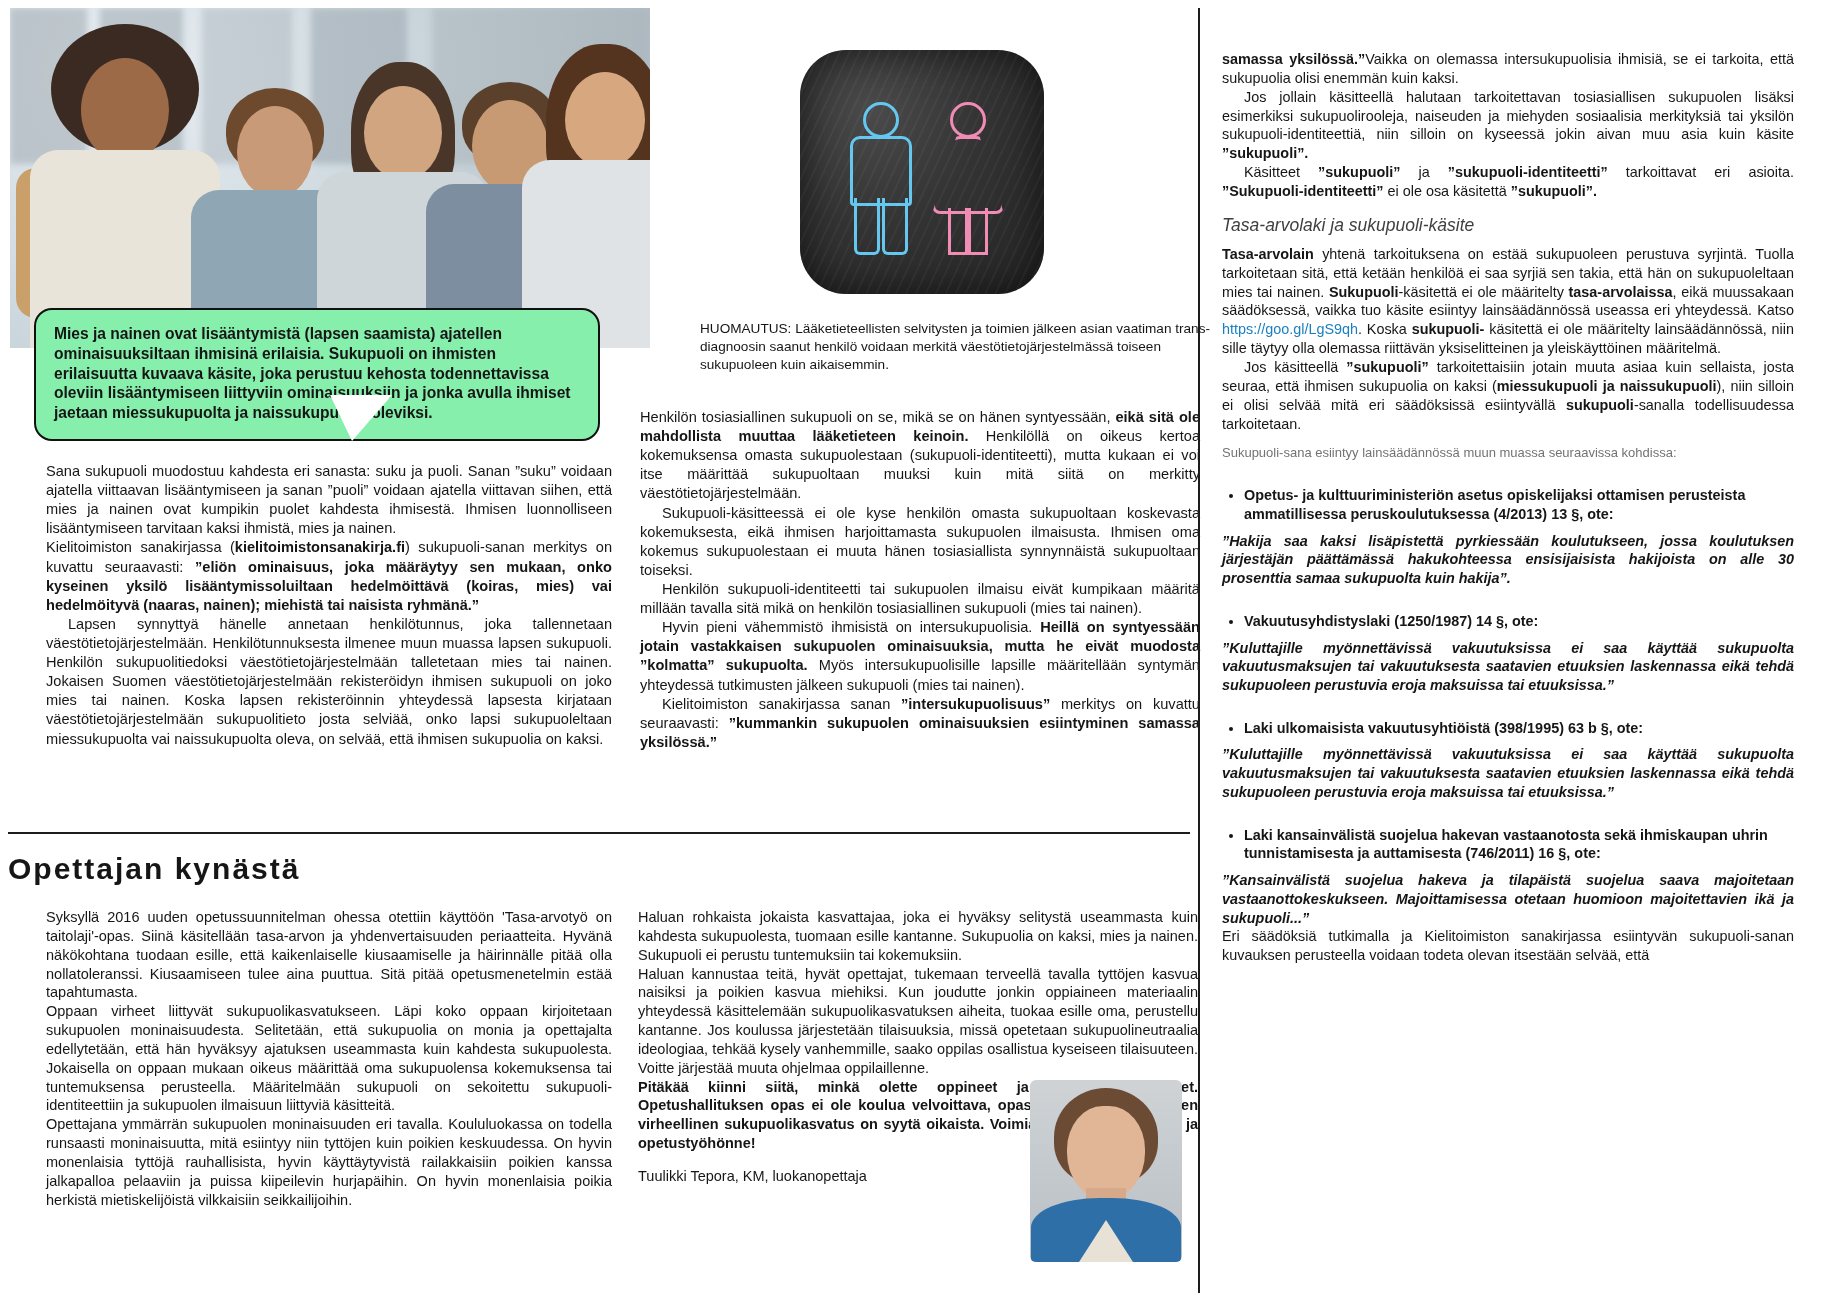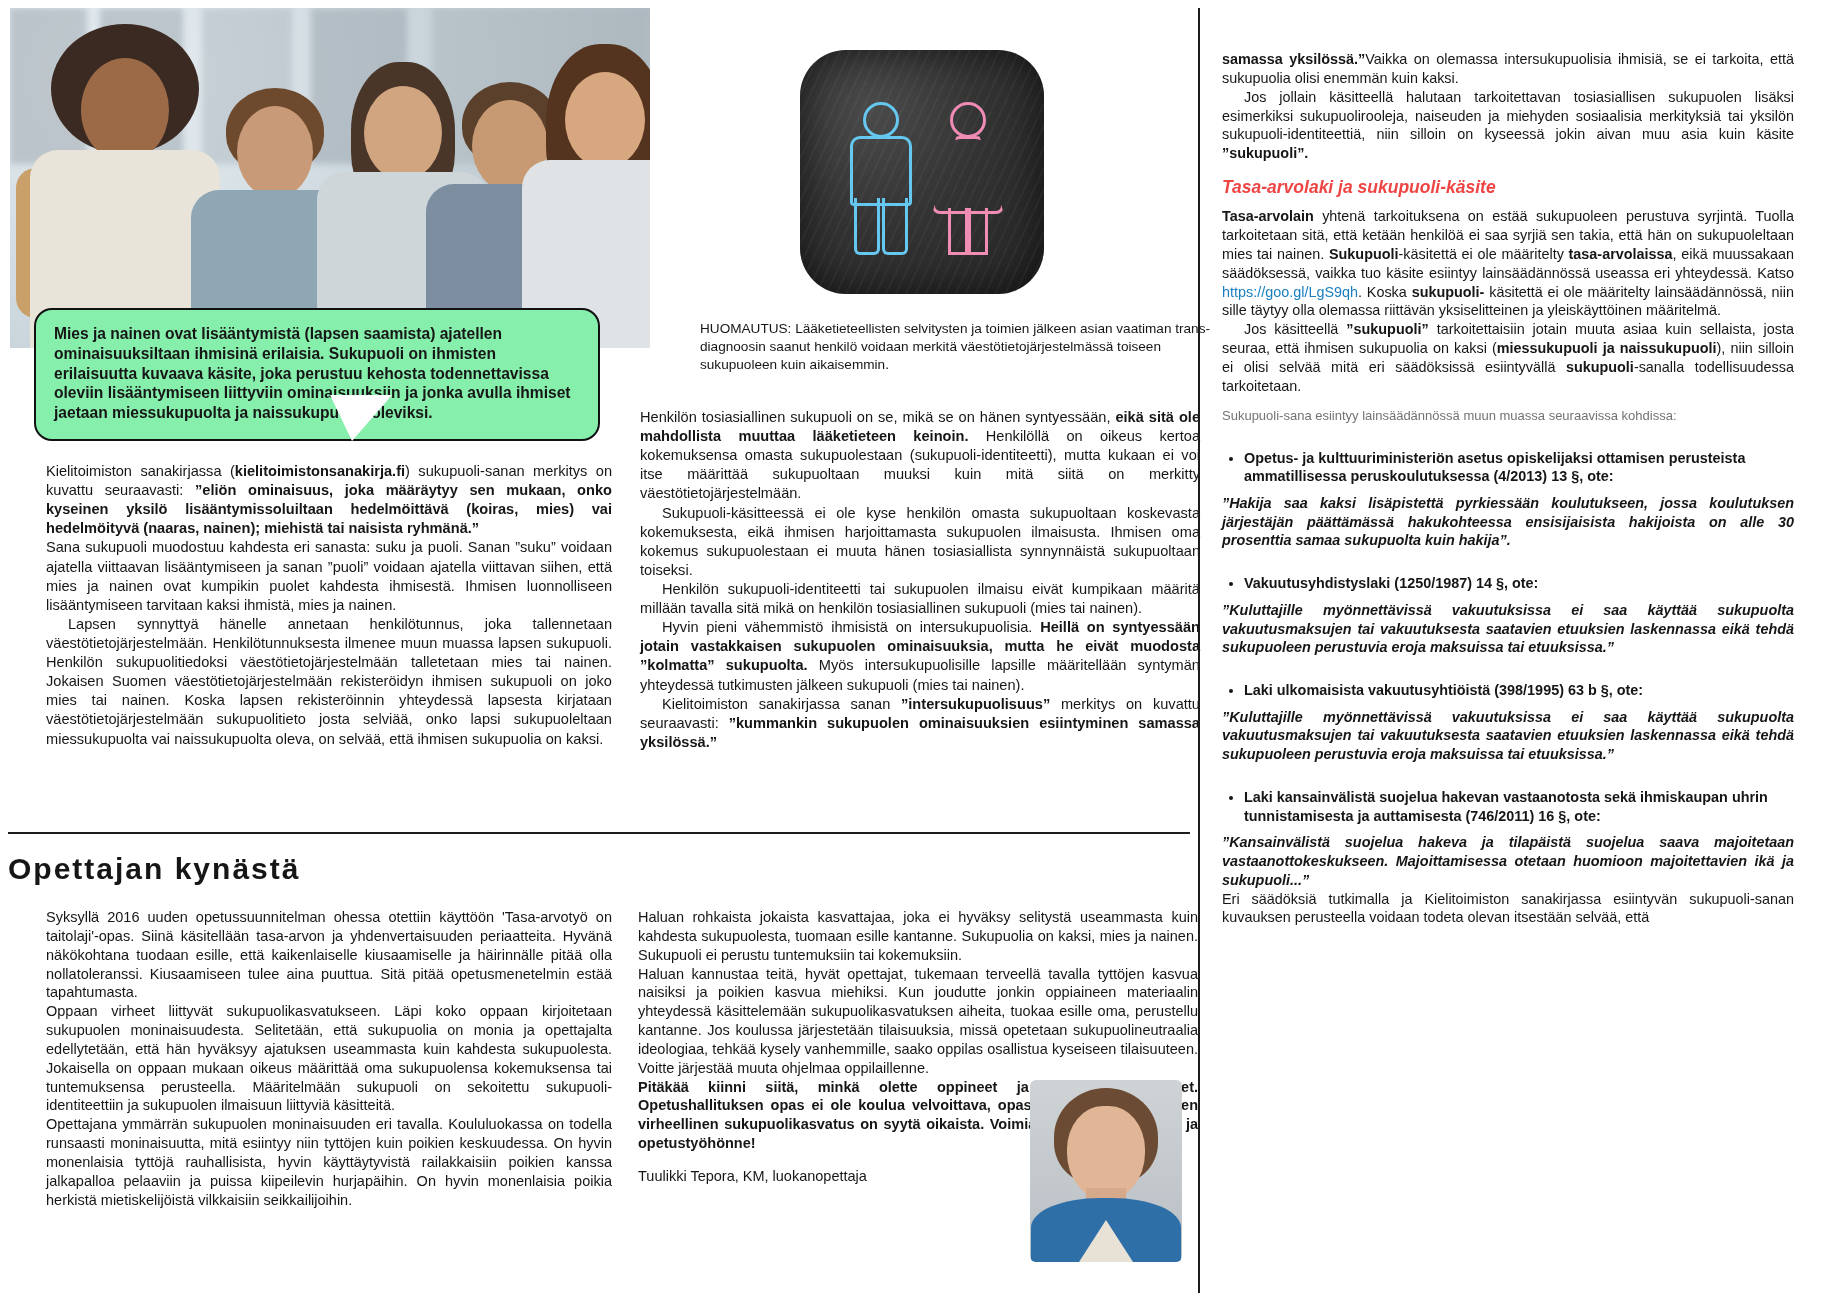--- a/index.html
+++ b/index.html
@@ -205,24 +205,24 @@
     position: absolute;
     left: 1222px;
     top: 50px;
     width: 572px;
     font-size: 14.4px;
     line-height: 1.31;
   }
   .rightcol p { margin-bottom: 0; }
   .rightcol p.ind { text-indent: 22px; }
   h3.blue {
-    color: #ef4444;
+    color: #404040;
     font-size: 17.5px;
     font-style: italic;
-    font-weight: bold;
+    font-weight: normal;
     margin: 13px 0 8px 0;
   }
   .blue-lead {
     color: #737373;
     font-weight: normal;
     margin-top: 12px;
     margin-bottom: 8px;
     font-size: 13px;
     line-height: 1.3;
   }
@@ -353,24 +353,24 @@
         <div class="hair"></div>
         <div class="head"></div>
         <div class="body"></div>
     </div>
   </div>
 
   <div class="callout-tail"></div>
   <div class="callout">Mies ja nainen ovat lisääntymistä (lapsen saamista) ajatellen ominaisuuksiltaan ihmisinä erilaisia. Sukupuoli on ihmisten erilaisuutta kuvaava käsite, joka perustuu kehosta todennettavissa oleviin lisääntymiseen liittyviin ominaisuuksiin ja jonka avulla ihmiset jaetaan miessukupuolta ja naissukupuolta oleviksi.</div>
 
   <div class="leftcol body-txt">
+    <p>Sana sukupuoli muodostuu kahdesta eri sanasta: suku ja puoli. Sanan ”suku” voidaan ajatella viittaavan lisääntymiseen ja sanan ”puoli” voidaan ajatella viittavan siihen, että mies ja nainen ovat kumpikin puolet kahdesta ihmisestä. Ihmisen luonnolliseen lisääntymiseen tarvitaan kaksi ihmistä, mies ja nainen.</p>
     <p>
       <span>Kielitoimiston sanakirjassa (</span><b>kielitoimistonsanakirja.fi</b><span>) sukupuoli-sanan merkitys on kuvattu seuraavasti: </span><b>”eliön ominaisuus, joka määräytyy sen mukaan, onko kyseinen yksilö lisääntymissoluiltaan hedelmöittävä (koiras, mies) vai hedelmöityvä (naaras, nainen); miehistä tai naisista ryhmänä.”</b>
     </p>
-    <p>Sana sukupuoli muodostuu kahdesta eri sanasta: suku ja puoli. Sanan ”suku” voidaan ajatella viittaavan lisääntymiseen ja sanan ”puoli” voidaan ajatella viittavan siihen, että mies ja nainen ovat kumpikin puolet kahdesta ihmisestä. Ihmisen luonnolliseen lisääntymiseen tarvitaan kaksi ihmistä, mies ja nainen.</p>
     <p class="ind">Lapsen synnyttyä hänelle annetaan henkilötunnus, joka tallennetaan väestötietojärjestelmään. Henkilötunnuksesta ilmenee muun muassa lapsen sukupuoli. Henkilön sukupuolitiedoksi väestötietojärjestelmään talletetaan mies tai nainen. Jokaisen Suomen väestötietojärjestelmään rekisteröidyn ihmisen sukupuoli on joko mies tai nainen. Koska lapsen rekisteröinnin yhteydessä lapsesta kirjataan väestötietojärjestelmään sukupuolitieto josta selviää, onko lapsi sukupuoleltaan miessukupuolta vai naissukupuolta oleva, on selvää, että ihmisen sukupuolia on kaksi.</p>
   </div>
 
   <div class="chalk-wrap">
     <div class="chalkboard">
       <div class="fig fig-male">
         <div class="h"></div>
           <div class="t"></div>
         <div class="leg-l"></div>
           <div class="leg-r"></div>
@@ -402,20 +402,23 @@
 
   <div class="vrule-right"></div>
 
   <div class="rightcol">
     <p>
       <b>samassa yksilössä.”</b><span>Vaikka on olemassa intersukupuolisia ihmisiä, se ei tarkoita, että sukupuolia olisi enemmän kuin kaksi.</span>
     </p>
     <p class="ind">
       <span>Jos jollain käsitteellä halutaan tarkoitettavan tosiasiallisen sukupuolen lisäksi esimerkiksi sukupuolirooleja, naiseuden ja miehyden sosiaalisia merkityksiä tai yksilön sukupuoli-identiteettiä, niin silloin on kyseessä jokin aivan muu asia kuin käsite </span><b>”sukupuoli”.</b>
     </p>
+    <p class="ind">
+      <span>Käsitteet </span><b>”sukupuoli”</b><span> ja </span><b>”sukupuoli-identiteetti”</b><span> tarkoittavat eri asioita. </span><b>”Sukupuoli-identiteetti”</b><span> ei ole osa käsitettä </span><b>”sukupuoli”.</b>
+    </p>
 
     <h3 class="blue">Tasa-arvolaki ja sukupuoli-käsite</h3>
 
     <p>
       <b>Tasa-arvolain</b><span> yhtenä tarkoituksena on estää sukupuoleen perustuva syrjintä. Tuolla tarkoitetaan sitä, että ketään henkilöä ei saa syrjiä sen takia, että hän on sukupuoleltaan mies tai nainen. </span><b>Sukupuoli</b><span>-käsitettä ei ole määritelty </span><b>tasa-arvolaissa</b><span>, eikä muussakaan säädöksessä, vaikka tuo käsite esiintyy lainsäädännössä useassa eri yhteydessä. Katso </span><a class="link" href="#">https://goo.gl/LgS9qh</a><span>. Koska </span><b>sukupuoli-</b><span> käsitettä ei ole määritelty lainsäädännössä, niin sille täytyy olla olemassa riittävän yksiselitteinen ja yleiskäyttöinen määritelmä.</span>
     </p>
 
     <p class="ind">
       <span>Jos käsitteellä </span><b>”sukupuoli”</b><span> tarkoitettaisiin jotain muuta asiaa kuin sellaista, josta seuraa, että ihmisen sukupuolia on kaksi (</span><b>miessukupuoli ja naissukupuoli</b><span>), niin silloin ei olisi selvää mitä eri säädöksissä esiintyvällä </span><b>sukupuoli</b><span>-sanalla todellisuudessa tarkoitetaan.</span>
     </p>

